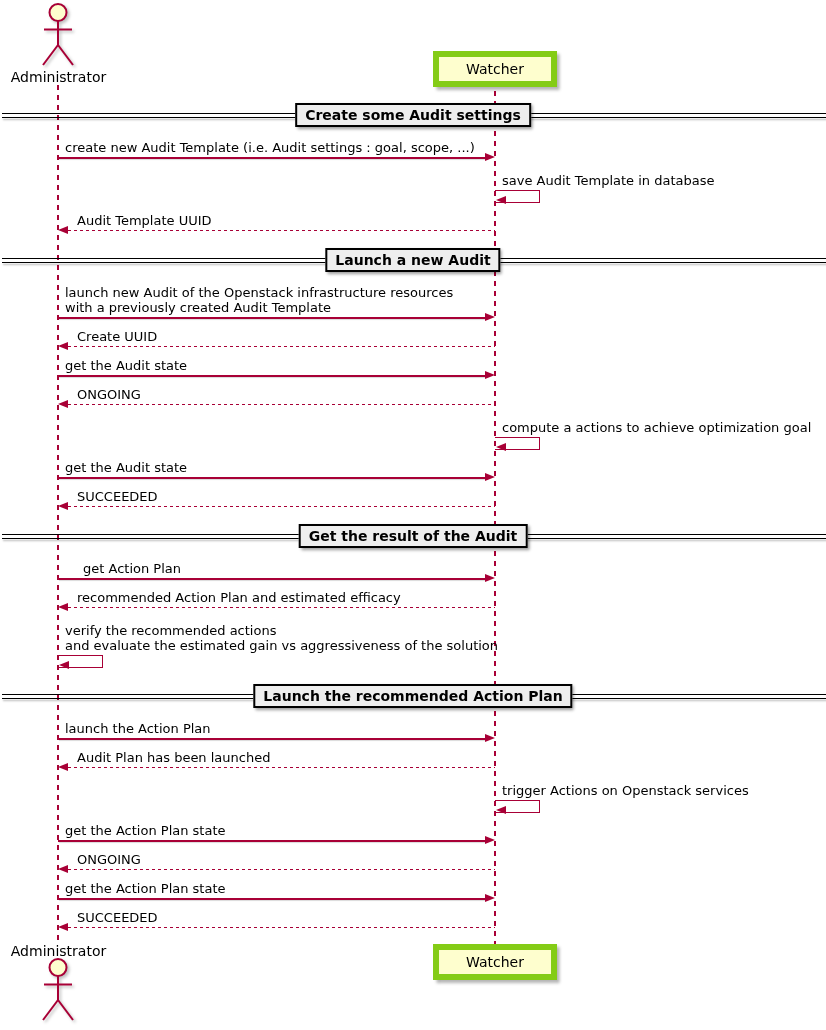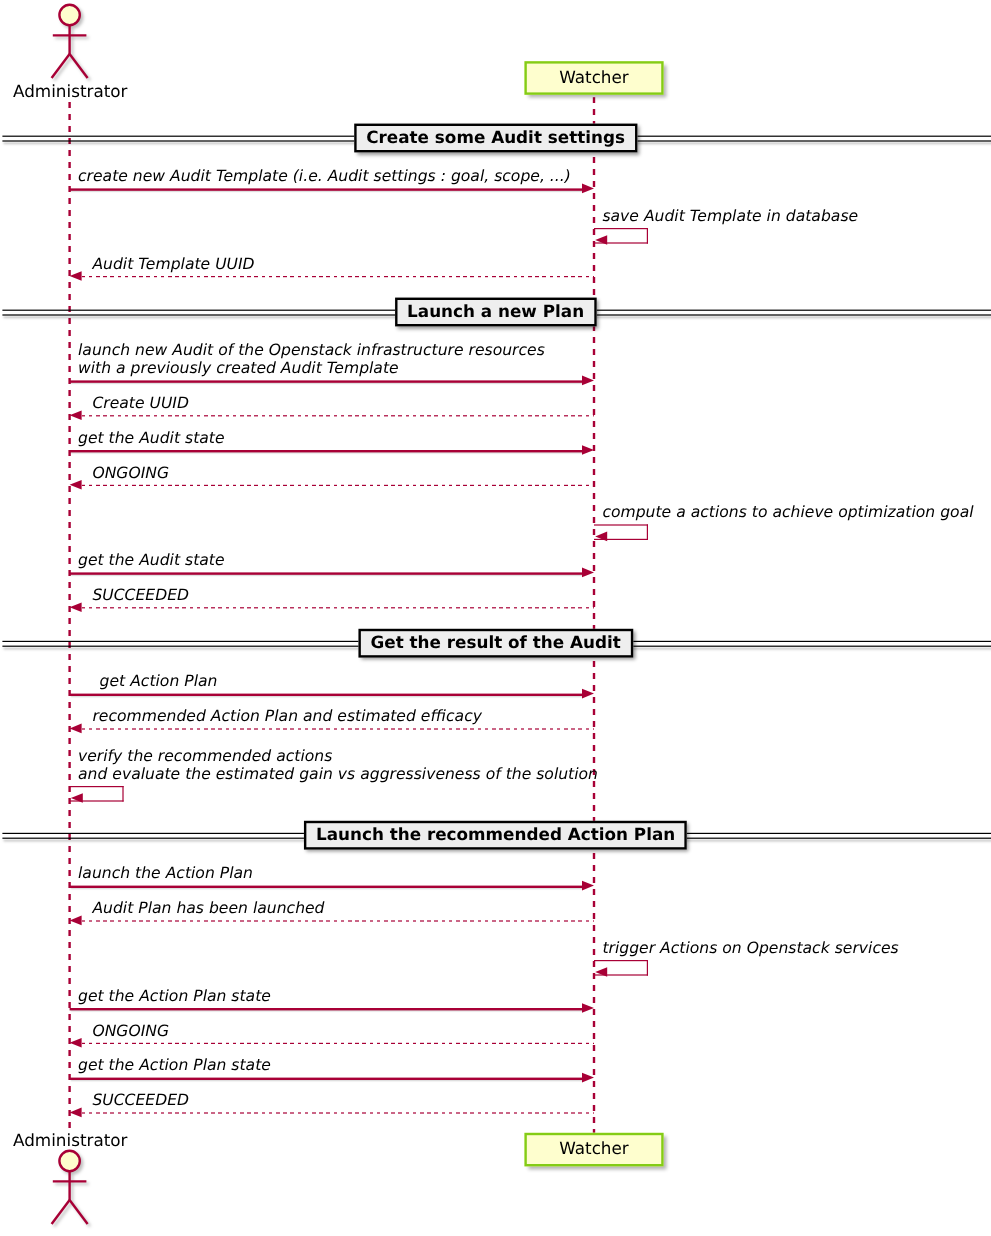--- a/index.html
+++ b/index.html
@@ -1,33 +1,33 @@
 <!DOCTYPE html>
 <html><head>
 <meta charset="utf-8">
 <style>
   html,body{margin:0;padding:0;background:#ffffff;}
   body{width:826px;height:1030px;position:relative;overflow:hidden;
        font-family:"DejaVu Sans","Liberation Sans",sans-serif;color:#000;}
   #canvas{position:absolute;left:2px;top:0;width:826px;height:1030px;}
   .lifeline{position:absolute;width:1.5px;z-index:0;}
-  .msg-label{position:absolute;font-size:13px;line-height:15px;white-space:pre;z-index:2;font-style:italic;}
+  .msg-label{position:absolute;font-size:13px;line-height:15px;white-space:pre;z-index:2;}
   .msg-line{position:absolute;height:1.6px;z-index:2;box-shadow:1px 1px 1px rgba(0,0,0,0.15);}
   .msg-line.dash{box-shadow:none;}
   .head-right{position:absolute;width:0;height:0;border-top:4.5px solid transparent;
               border-bottom:4.5px solid transparent;z-index:2;}
   .head-left{position:absolute;width:0;height:0;border-top:4.5px solid transparent;
              border-bottom:4.5px solid transparent;z-index:2;}
   .self-loop{position:absolute;width:44px;height:11px;border-left:none;z-index:2;}
   .divider-line{position:absolute;left:0;width:826px;height:1.4px;background:#000;z-index:1;}
   .divider-box{position:absolute;transform:translateX(-50%);background:#EEEEEE;
                border:2px solid #000;padding:2px 8px;font-size:14px;font-weight:bold;
                white-space:nowrap;z-index:3;box-shadow:2px 2px 3px rgba(0,0,0,0.4);}
   .participant-box{position:absolute;transform:translateX(-50%);background:#FEFECE;
-               border:2px solid #84cc16;padding:4px 27px;font-size:14px;white-space:nowrap;
+               border:6px solid #84cc16;padding:4px 27px;font-size:14px;white-space:nowrap;
                z-index:4;box-shadow:3px 3px 3px rgba(0,0,0,0.3);}
   .actor-label{position:absolute;width:113px;text-align:center;font-size:14px;z-index:4;}
   .actor-figure{position:absolute;z-index:4;filter:drop-shadow(2.5px 2.5px 1.5px rgba(0,0,0,0.25));}
 </style>
 </head>
 <body>
 
 <div id="canvas">
 
   <svg class="actor-figure" style="left:31px;top:2px;" width="50" height="66" viewBox="0 0 50 66">
@@ -60,21 +60,21 @@
       <div class="msg-line" style="left: 56px; top: 157px; width: 427px; background: rgb(168, 0, 54);"></div>
       <div class="head-right" style="left: 483px; top: 153.3px; border-left: 10px solid rgb(168, 0, 54);"></div>
       <div class="msg-label" style="left: 500px; top: 173px;">save Audit Template in database</div>
       <div class="self-loop" style="left: 493px; top: 190px; border-top: 1.6px solid rgb(168, 0, 54); border-right: 1.6px solid rgb(168, 0, 54); border-bottom: 1.6px solid rgb(168, 0, 54); border-image: initial; border-left: none;"></div>
       <div class="head-left" style="left: 494px; top: 195.8px; border-right: 10px solid rgb(168, 0, 54);"></div>
       <div class="msg-label" style="left: 75px; top: 213px;">Audit Template UUID</div>
       <div class="msg-line dash" style="left: 66px; top: 230px; width: 427px; height: 1.4px; background: repeating-linear-gradient(to right, rgb(168, 0, 54) 0px, rgb(168, 0, 54) 3px, transparent 3px, transparent 6px);"></div>
       <div class="head-left" style="left: 56px; top: 226.3px; border-right: 10px solid rgb(168, 0, 54);"></div>
       <div class="divider-line" style="top: 258px;"></div>
       <div class="divider-line" style="top: 262px; box-shadow: rgba(0, 0, 0, 0.35) 1px 2px 2px;"></div>
-      <div class="divider-box" style="left: 411px; top: 248px;">Launch a new Plan</div>
+      <div class="divider-box" style="left: 411px; top: 248px;">Launch a new Audit</div>
       <div class="msg-label" style="left: 63px; top: 285px;">launch new Audit of the Openstack infrastructure resources
 with a previously created Audit Template</div>
       <div class="msg-line" style="left: 56px; top: 317px; width: 427px; background: rgb(168, 0, 54);"></div>
       <div class="head-right" style="left: 483px; top: 313.3px; border-left: 10px solid rgb(168, 0, 54);"></div>
       <div class="msg-label" style="left: 75px; top: 329px;">Create UUID</div>
       <div class="msg-line dash" style="left: 66px; top: 346px; width: 427px; height: 1.4px; background: repeating-linear-gradient(to right, rgb(168, 0, 54) 0px, rgb(168, 0, 54) 3px, transparent 3px, transparent 6px);"></div>
       <div class="head-left" style="left: 56px; top: 342.3px; border-right: 10px solid rgb(168, 0, 54);"></div>
       <div class="msg-label" style="left: 63px; top: 358px;">get the Audit state</div>
       <div class="msg-line" style="left: 56px; top: 375px; width: 427px; background: rgb(168, 0, 54);"></div>
       <div class="head-right" style="left: 483px; top: 371.3px; border-left: 10px solid rgb(168, 0, 54);"></div>

